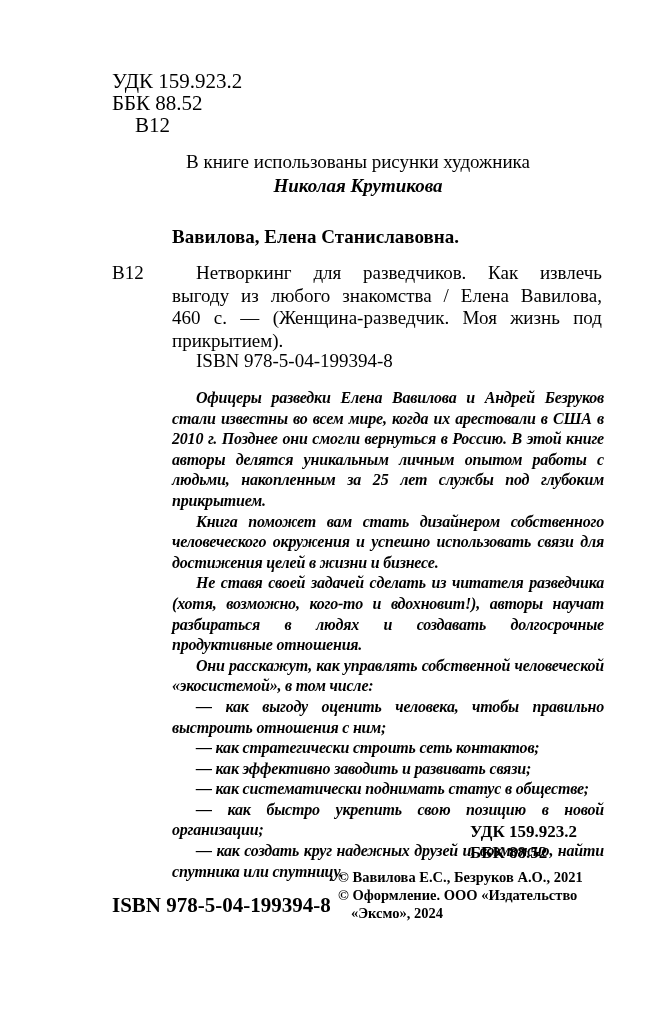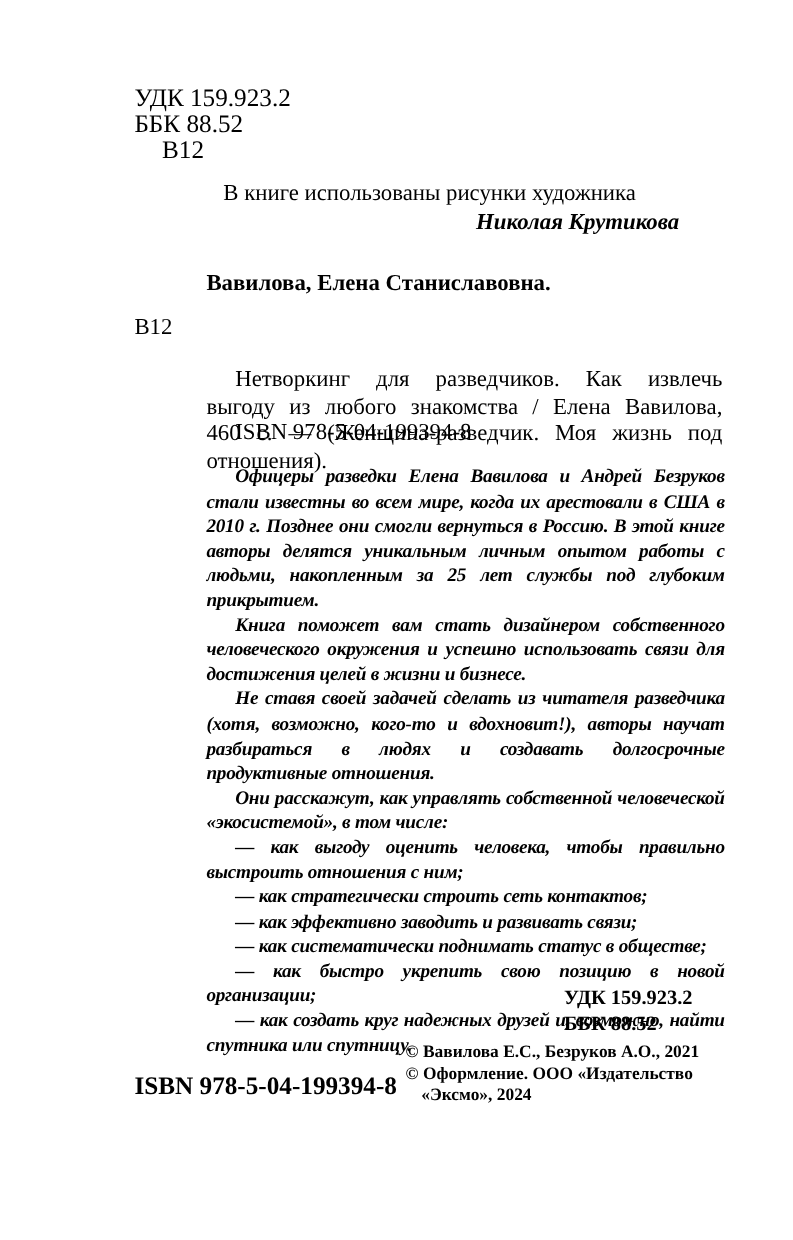--- a/index.html
+++ b/index.html
@@ -5,24 +5,24 @@
   html, body { margin: 0; padding: 0; background: #ffffff; }
   body {
     width: 661px; height: 1033px; position: relative; overflow: hidden;
     font-family: "Liberation Serif", "DejaVu Serif", serif;
     color: #000000;
   }
   .abs { position: absolute; }
   .udk-top { left: 112px; top: 70px; font-size: 21px; line-height: 22px; }
   .udk-top .b12 { padding-left: 23px; }
   .illus { left: 150px; top: 150px; width: 416px; text-align: center; font-size: 19px; line-height: 24px; }
-  .illus .artist { font-style: italic; font-weight: bold; text-align: right; }
+  .illus .artist { font-style: italic; font-weight: bold; }
   .author { left: 172px; top: 226px; font-size: 19px; font-weight: bold; line-height: 22px; }
   .bib-code { left: 112px; top: 262px; font-size: 19px; line-height: 22px; }
-  .bib { left: 172px; top: 262px; width: 430px; font-size: 19px; line-height: 22.5px; text-align: justify; margin-top: 44px; }
+  .bib { left: 172px; top: 262px; width: 430px; font-size: 19px; line-height: 22.5px; text-align: justify; }
   .bib .indent { display: inline-block; width: 24px; }
   .isbn-inline { left: 196px; top: 350px; font-size: 19px; line-height: 22px; }
   .annot { left: 172px; top: 388px; width: 432px; font-size: 16px; line-height: 20.6px; font-weight: bold; text-align: justify; letter-spacing: -0.2px; font-style: italic; }
   .annot p { margin: 0; text-indent: 24px; }
   .udk-bottom { left: 470px; top: 822px; font-size: 17px; line-height: 20.5px; font-weight: bold; }
   .copyright { left: 338px; top: 868px; font-size: 14.5px; line-height: 18px; font-weight: bold; }
   .copyright .cont { padding-left: 13px; }
   .isbn-bottom { left: 112px; top: 893px; font-size: 21px; line-height: 24px; font-weight: bold; }
 </style>
 </head>
@@ -40,21 +40,21 @@
 </div>
 
 <div class="abs author">Вавилова, Елена Станиславовна.</div>
 
 <div class="abs bib-code">В12</div>
 
 <div class="abs bib">
   <div style="text-align-last: justify;"><span class="indent"></span><span>Нетворкинг для разведчиков. Как извлечь</span></div>
   <div style="text-align-last: justify;">выгоду из любого знакомства / Елена Вавилова,</div>
   <div style="text-align-last: justify;">460 с. — (Женщина-разведчик. Моя жизнь под</div>
-  <div>отношения).</div>
+  <div>прикрытием).</div>
 </div>
 
 <div class="abs isbn-inline">ISBN 978-5-04-199394-8</div>
 
 <div class="abs annot">
   <p>Офицеры разведки Елена Вавилова и Андрей Безруков стали известны во всем мире, когда их арестовали в США в 2010 г. Позднее они смогли вернуться в Россию. В этой книге авторы делятся уникальным личным опытом работы с людьми, накопленным за 25 лет службы под глубоким прикрытием.</p>
   <p>Книга поможет вам стать дизайнером собственного человеческого окружения и успешно использовать связи для достижения целей в жизни и бизнесе.</p>
   <p>Не ставя своей задачей сделать из читателя разведчика (хотя, возможно, кого-то и вдохновит!), авторы научат разбираться в людях и создавать долгосрочные продуктивные отношения.</p>
   <p>Они расскажут, как управлять собственной человеческой «экосистемой», в том числе:</p>
   <p>— как выгоду оценить человека, чтобы правильно выстроить отношения с ним;</p>

